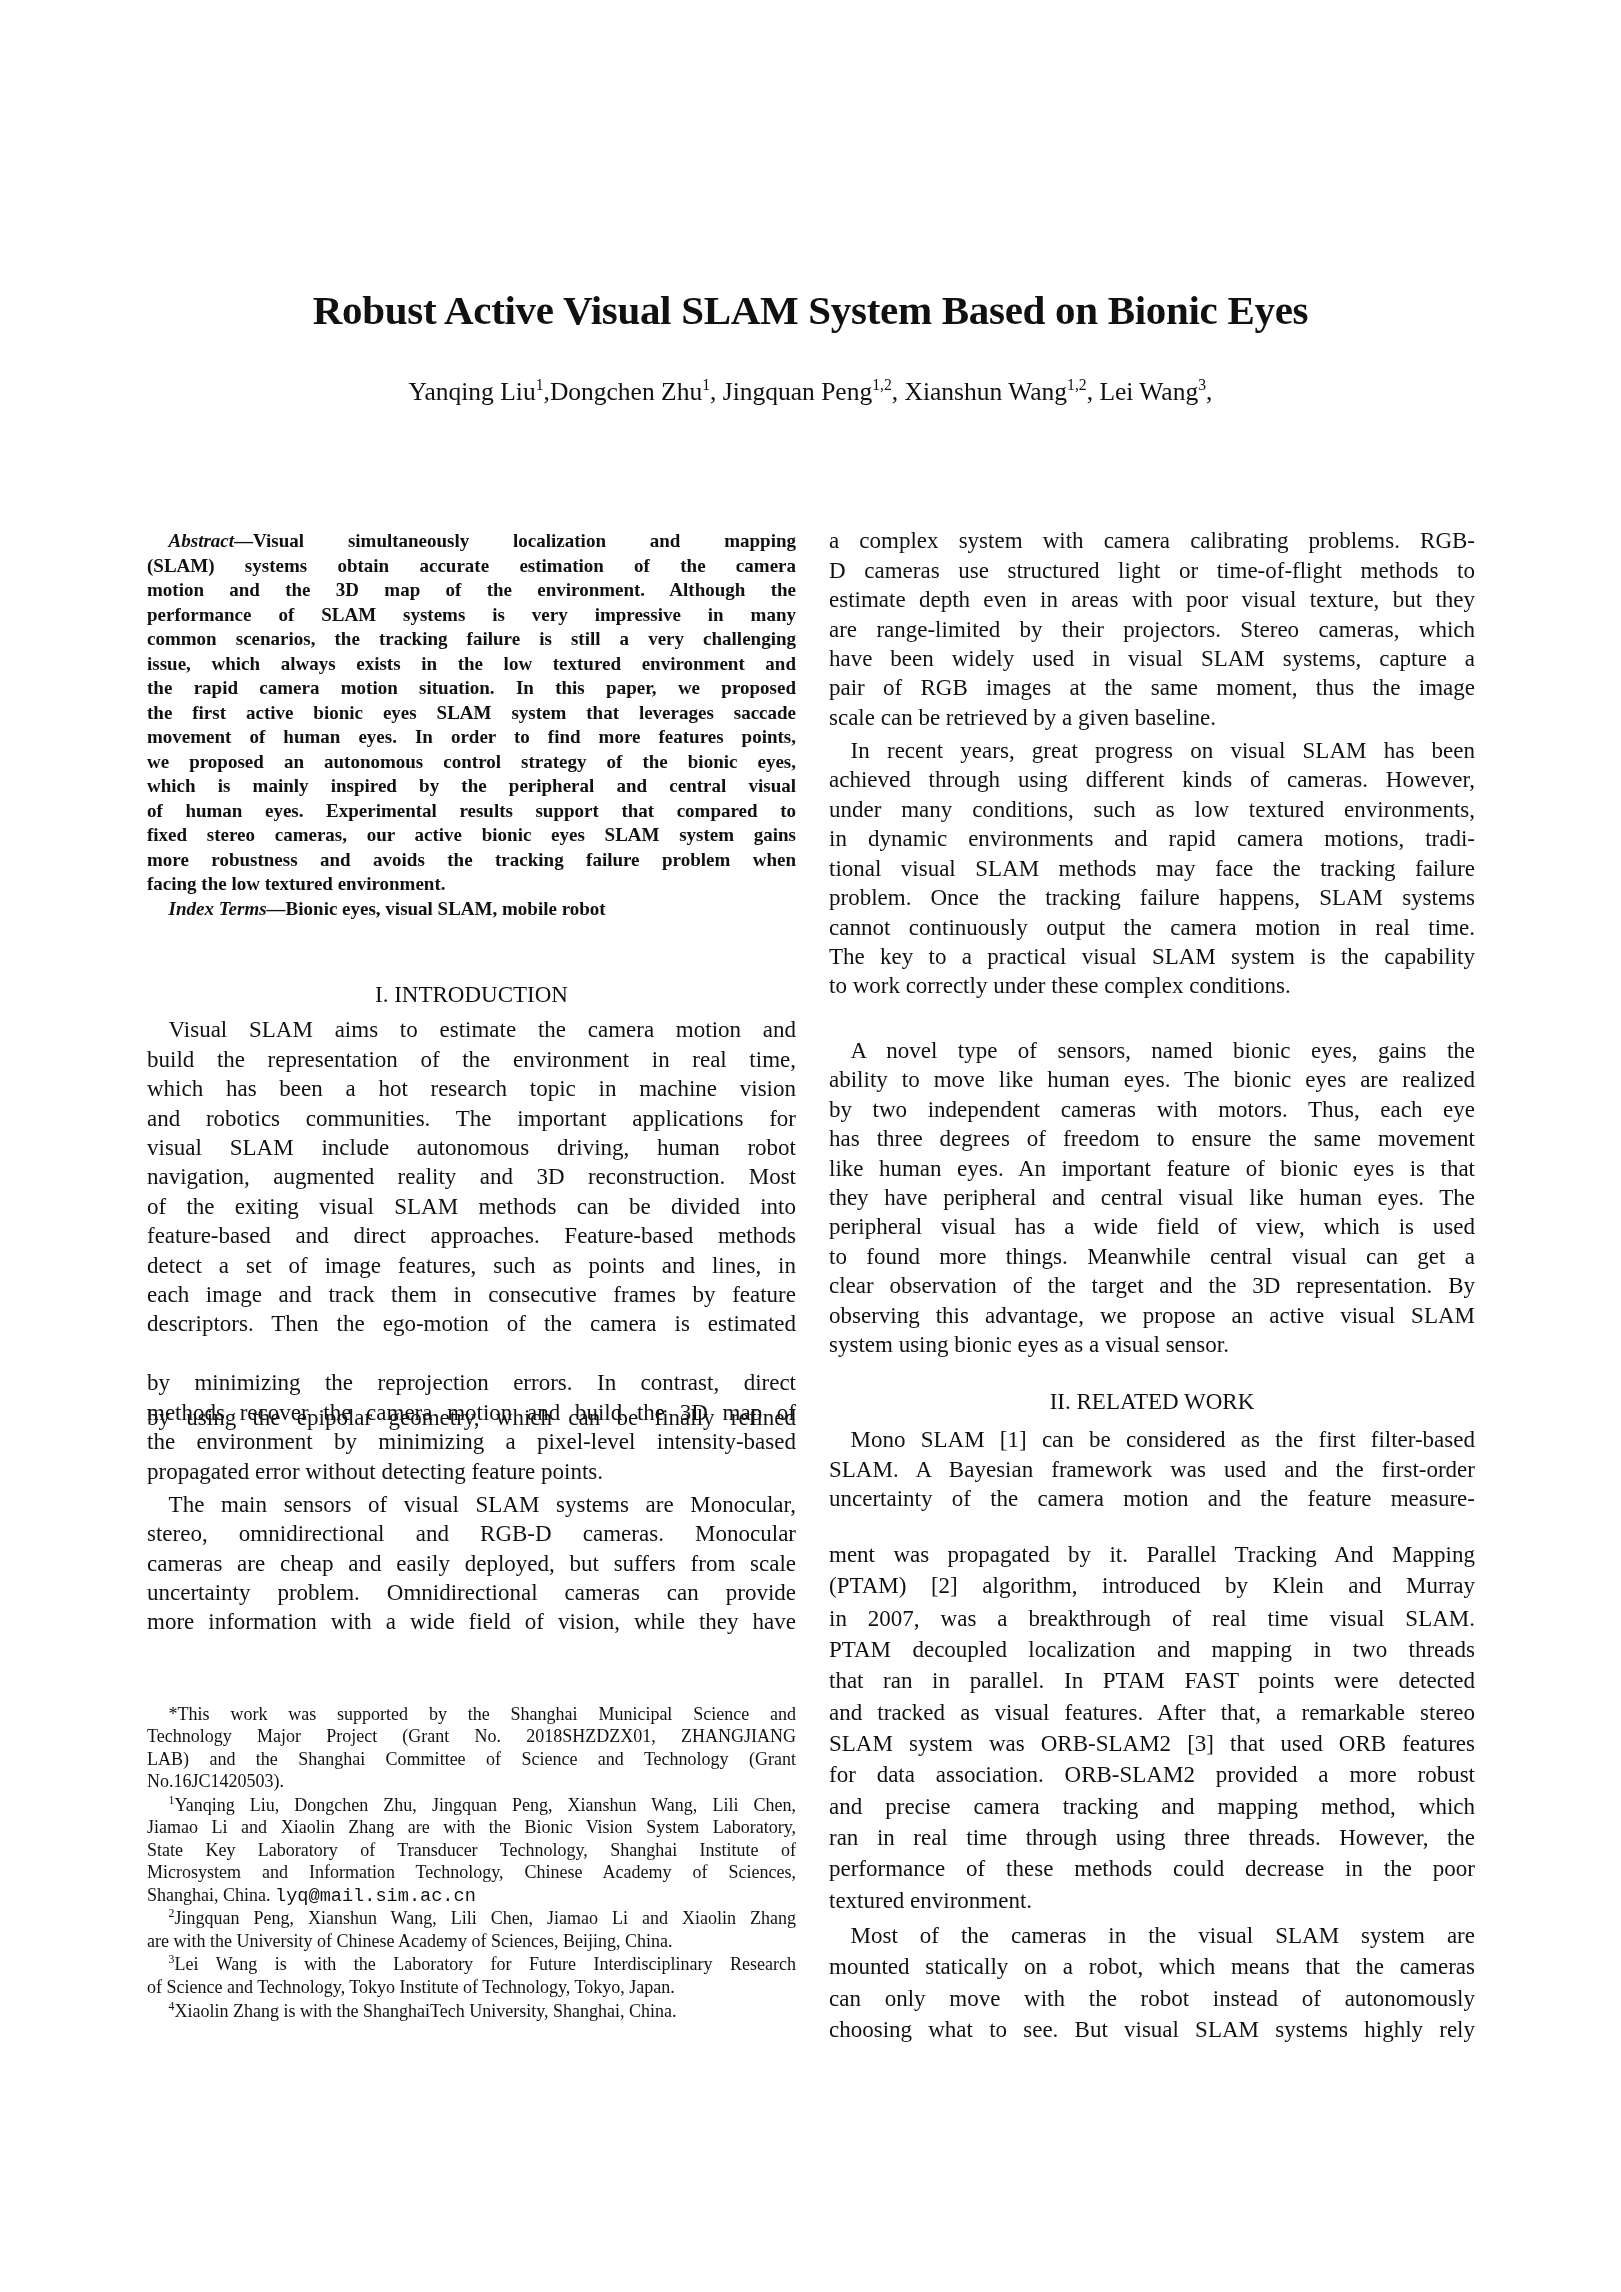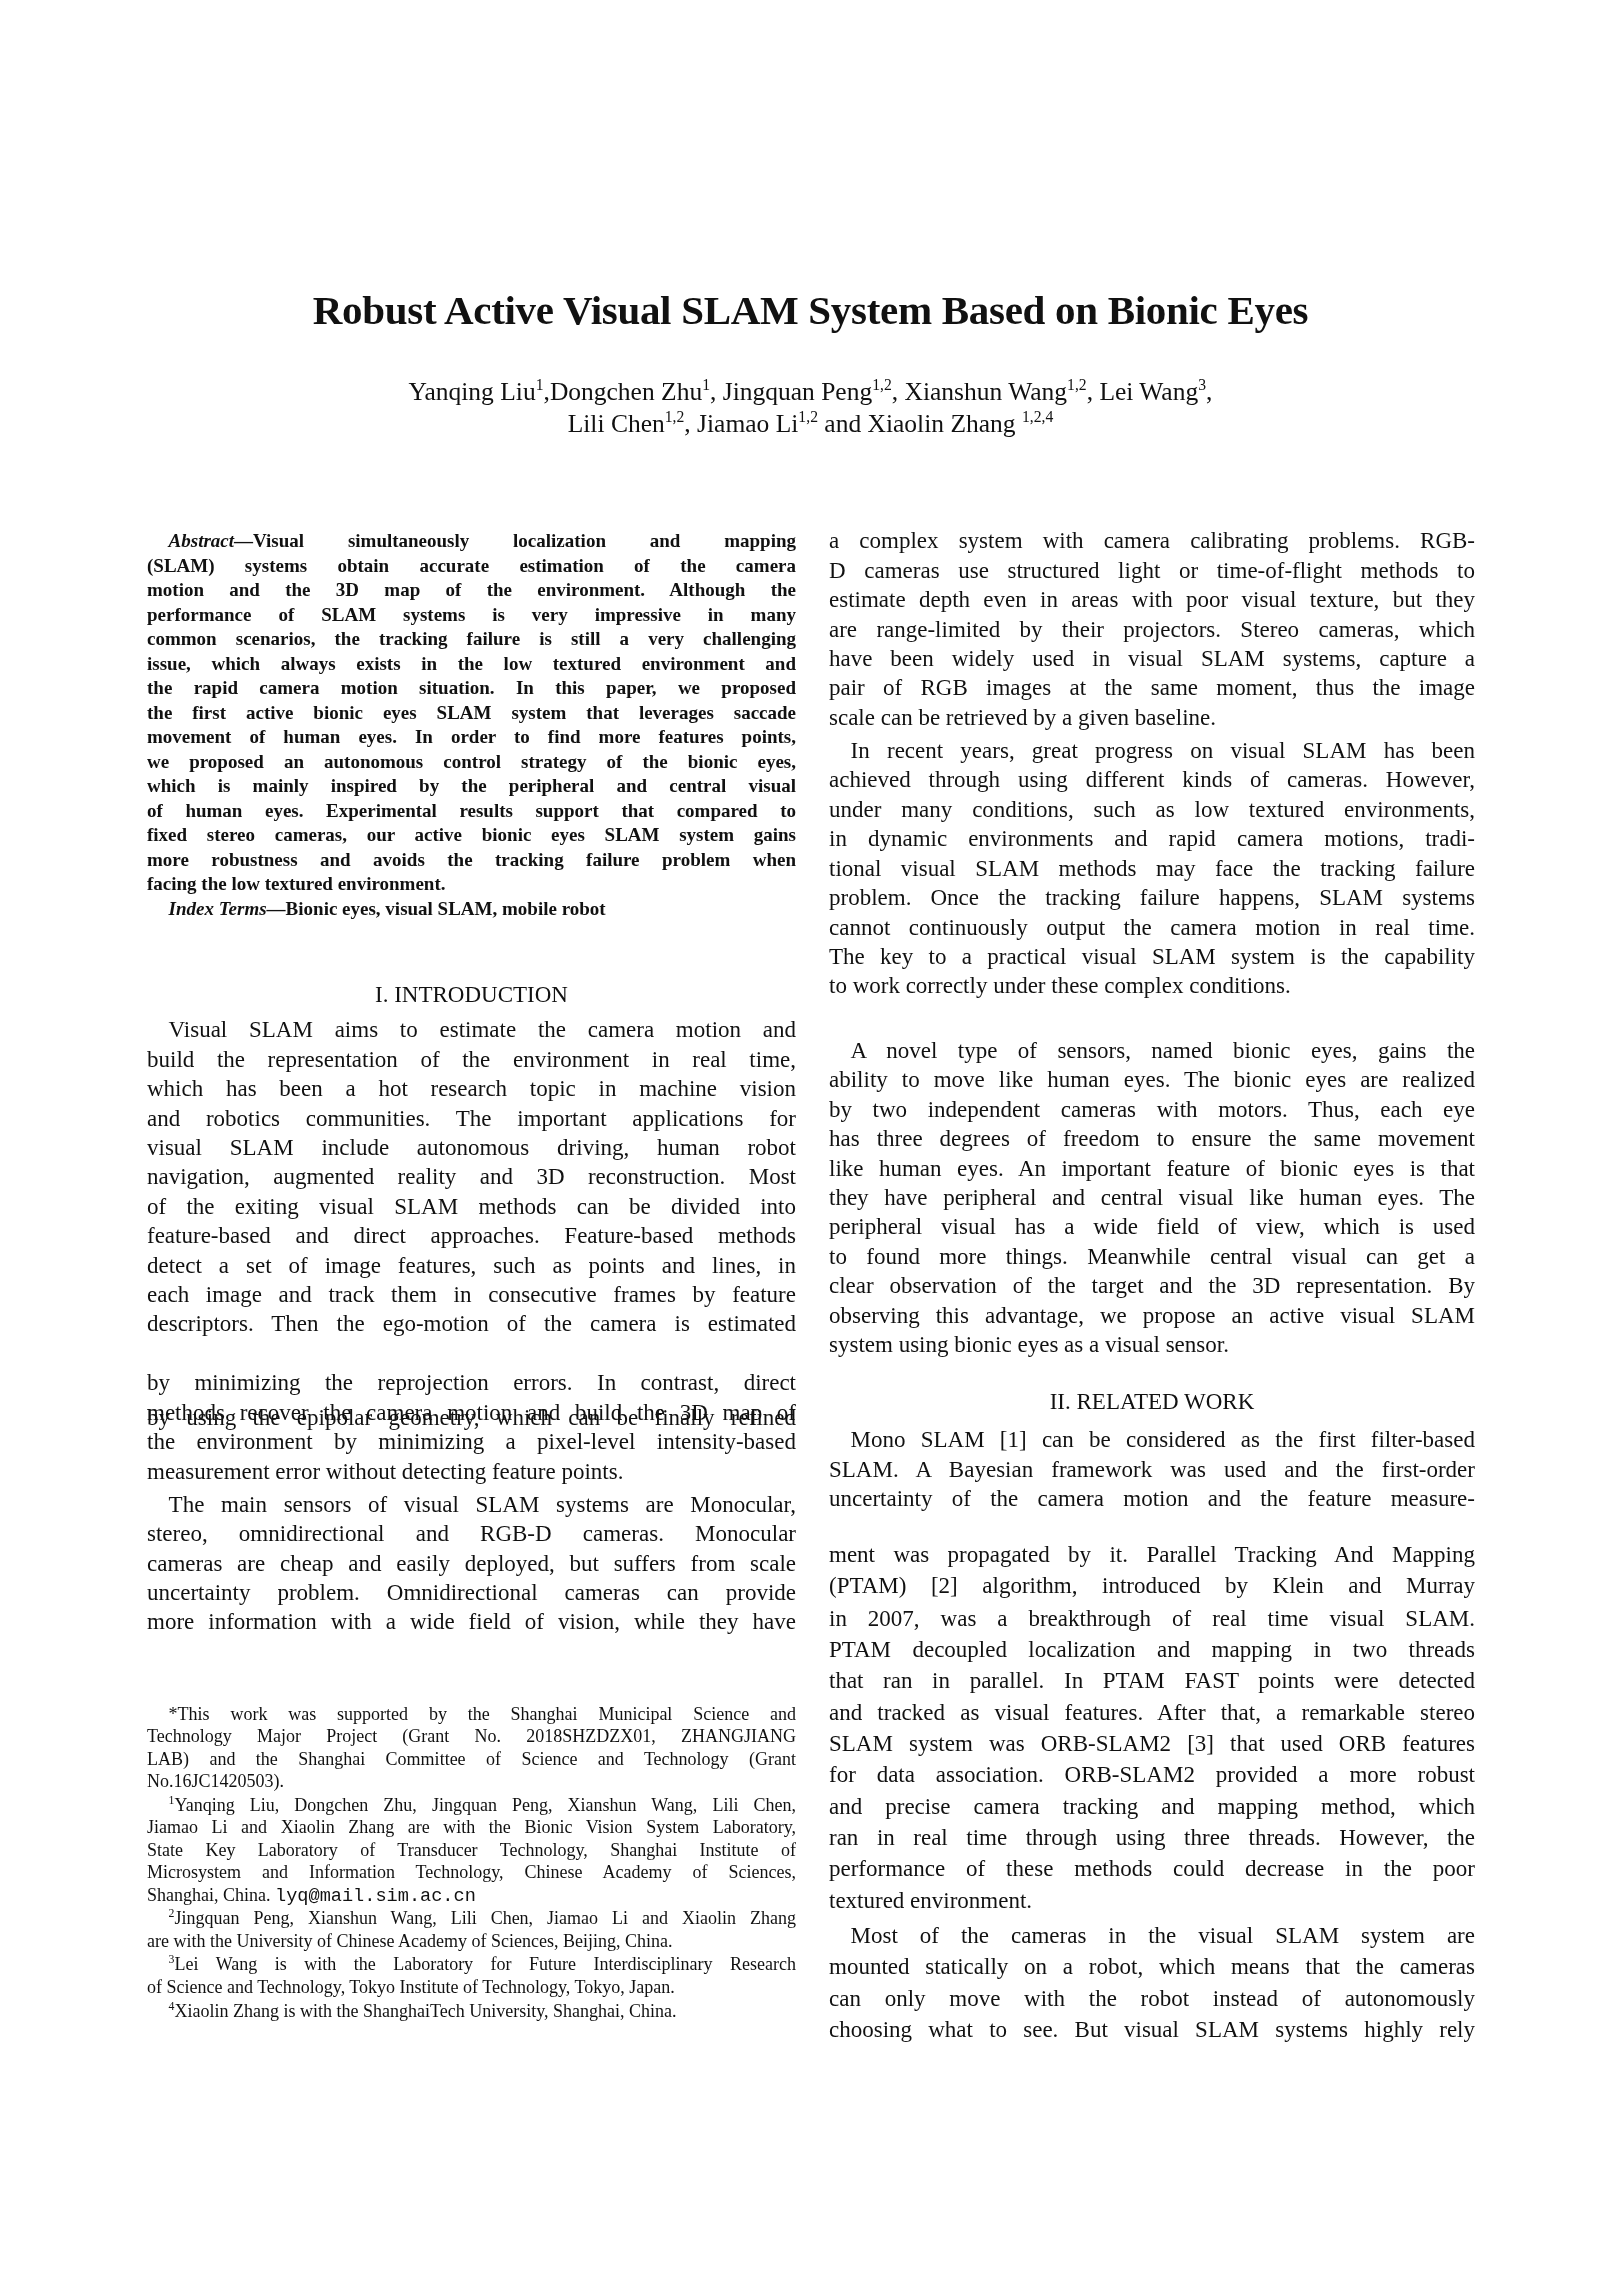--- a/index.html
+++ b/index.html
@@ -27,23 +27,20 @@
     .mono { font-family: "Liberation Mono", "DejaVu Sans Mono", monospace; font-size: 18.6px; }
   </style>
 </head>
 <body>
 
 <div class="title">Robust Active Visual SLAM System Based on Bionic Eyes</div>
 
 <div class="authors">
   <div>
     <span>Yanqing Liu</span><sup>1</sup><span>,</span><span>Dongchen Zhu</span><sup>1</sup><span style="white-space:pre">, </span><span>Jingquan Peng</span><sup>1,2</sup><span style="white-space:pre">, </span><span>Xianshun Wang</span><sup>1,2</sup><span style="white-space:pre">, </span><span>Lei Wang</span><sup>3</sup><span>,</span>
-  </div>
-  <div>
-    <span>Lili Chen</span><sup>1,2</sup><span style="white-space:pre">, </span><span>Jiamao Li</span><sup>1,2</sup><span style="white-space:pre"> and </span><span style="white-space:pre">Xiaolin Zhang </span><sup>1,2,4</sup>
   </div>
 </div>
 
 <div class="col col-left">
 
   <div>
     <div class="line abs indent" style="top:529px"><i>Abstract</i><span>—</span><span>Visual simultaneously localization and mapping</span></div>
     <div class="line abs" style="top:554px">(SLAM) systems obtain accurate estimation of the camera</div>
     <div class="line abs" style="top:578px">motion and the 3D map of the environment. Although the</div>
     <div class="line abs" style="top:603px">performance of SLAM systems is very impressive in many</div>
@@ -72,21 +69,21 @@
     <div class="line body" style="top:1162px">navigation, augmented reality and 3D reconstruction. Most</div>
     <div class="line body" style="top:1192px">of the exiting visual SLAM methods can be divided into</div>
     <div class="line body" style="top:1221px">feature-based and direct approaches. Feature-based methods</div>
     <div class="line body" style="top:1251px">detect a set of image features, such as points and lines, in</div>
     <div class="line body" style="top:1280px">each image and track them in consecutive frames by feature</div>
     <div class="line body" style="top:1309px">descriptors. Then the ego-motion of the camera is estimated</div>
     <div class="line body" style="top:1403px">by using the epipolar geometry, which can be finally refined</div>
     <div class="line body" style="top:1368px">by minimizing the reprojection errors. In contrast, direct</div>
     <div class="line body" style="top:1398px">methods recover the camera motion and build the 3D map of</div>
     <div class="line body" style="top:1427px">the environment by minimizing a pixel-level intensity-based</div>
-    <div class="line body last" style="top:1457px">measurement error without detecting feature points.</div>
+    <div class="line body last" style="top:1457px">propagated error without detecting feature points.</div>
   </div>
 
   <div>
     <div class="line body indent" style="top:1490px">The main sensors of visual SLAM systems are Monocular,</div>
     <div class="line body" style="top:1519px">stereo, omnidirectional and RGB-D cameras. Monocular</div>
     <div class="line body" style="top:1549px">cameras are cheap and easily deployed, but suffers from scale</div>
     <div class="line body" style="top:1578px">uncertainty problem. Omnidirectional cameras can provide</div>
     <div class="line body" style="top:1607px">more information with a wide field of vision, while they have</div>
   </div>
 

